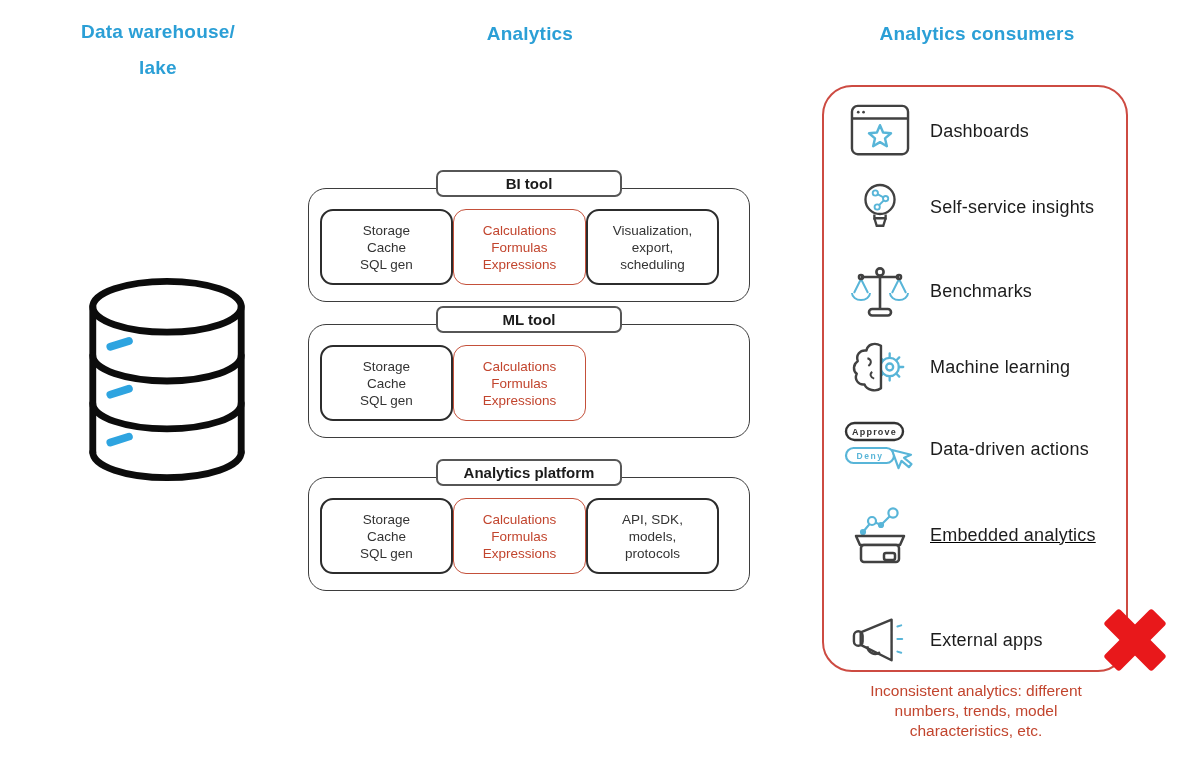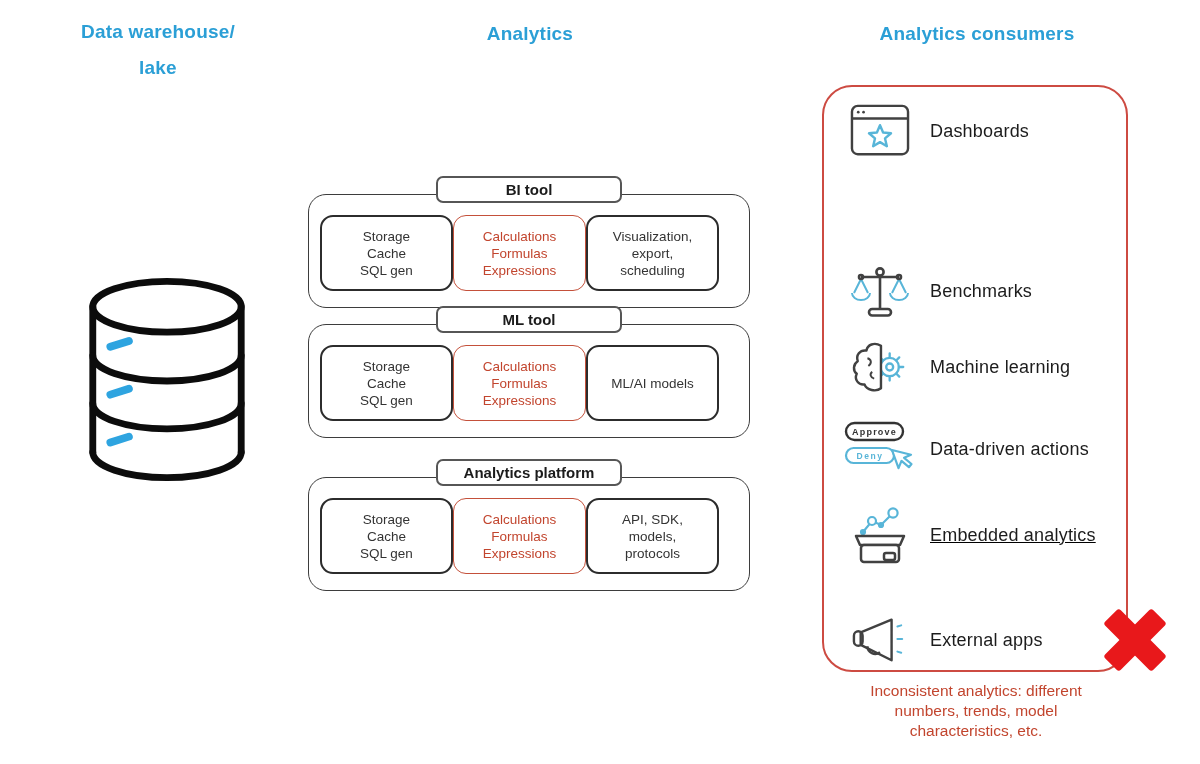--- a/index.html
+++ b/index.html
@@ -15,21 +15,21 @@
   }
   .h-left  { left:28px;  top:14px; width:260px; }
   .h-mid   { left:420px; top:16px; width:220px; }
   .h-right { left:812px; top:16px; width:330px; }
 
   
   .db-icon { position:absolute; left:84px; top:274px; }
 
   
   .tool-group { position:absolute; left:308px; width:442px; height:132px; }
-  .tg-0 { top:176px; } .tg-1 { top:306px; } .tg-2 { top:459px; }
+  .tg-0 { top:170px; } .tg-1 { top:306px; } .tg-2 { top:459px; }
   .tool-frame {
     position:absolute; left:0; top:18px; width:442px; height:114px;
     border:1.5px solid #3d3d3d; border-radius:18px; background:#ffffff; z-index:1;
   }
   .tool-tab {
     position:absolute; left:128px; top:0; width:186px; height:27px; z-index:2;
     border:2px solid #565656; border-radius:7px; background:#ffffff;
     display:flex; align-items:center; justify-content:center;
     font-weight:700; font-size:15px; color:#1b1b1b;
   }
@@ -119,21 +119,20 @@
   <div class="tool-group tg-1">
     <div class="tool-frame"></div>
     <div class="tool-tab">ML tool</div>
     <div class="tool-cells">
       <div class="cell dark">Storage
 Cache
 SQL gen</div>
       <div class="cell red">Calculations
 Formulas
 Expressions</div>
-      <div class="cell dark">ML/AI models</div>
     </div>
   </div>
 
   <div class="tool-group tg-2">
     <div class="tool-frame"></div>
     <div class="tool-tab">Analytics platform</div>
     <div class="tool-cells">
       <div class="cell dark">Storage
 Cache
 SQL gen</div>
@@ -156,20 +155,38 @@
             <path d="M3,17 H61"></path>
           </g>
           <circle cx="9.5" cy="10.5" r="1.4" fill="#414141"></circle>
           <circle cx="15" cy="10.5" r="1.4" fill="#414141"></circle>
           <path d="M32,24 L35.2,31.5 L43.4,32.3 L37.2,37.7 L39.1,45.7 L32,41.5 L24.9,45.7 L26.8,37.7 L20.6,32.3 L28.8,31.5 Z" fill="none" stroke="#58b5d8" stroke-width="2.5" stroke-linejoin="round"></path>
         </svg>
       </span>
       <span class="clabel">Dashboards</span>
     </div>
 
+    <div class="crow r1">
+      <span class="icon-wrap">
+        <svg width="60" height="64" viewBox="0 0 64 64">
+          <g fill="none" stroke="#414141" stroke-width="2.5">
+            <circle cx="32" cy="24" r="15.5"></circle>
+            <path d="M26,40 L26,44 L38,44 L38,40"></path>
+            <path d="M26,44 L28.5,52 L35.5,52 L38,44"></path>
+          </g>
+          <g fill="none" stroke="#58b5d8" stroke-width="2">
+            <path d="M27,17 L38,23 M38,23 L29,32"></path>
+            <circle cx="27" cy="17" r="2.8" fill="#ffffff"></circle>
+            <circle cx="38" cy="23" r="2.8" fill="#ffffff"></circle>
+            <circle cx="29" cy="32" r="2.8" fill="#ffffff"></circle>
+          </g>
+        </svg>
+      </span>
+      <span class="clabel">Self-service insights</span>
+    </div>
 
     <div class="crow r2">
       <span class="icon-wrap">
         <svg width="64" height="58" viewBox="0 0 64 58">
           <g fill="none" stroke="#58b5d8" stroke-width="2">
             <path d="M13,17 L6,31 M13,17 L20,31"></path>
             <path d="M4,31 a9,7 0 0 0 18,0"></path>
             <path d="M51,17 L44,31 M51,17 L58,31"></path>
             <path d="M42,31 a9,7 0 0 0 18,0"></path>
           </g>

